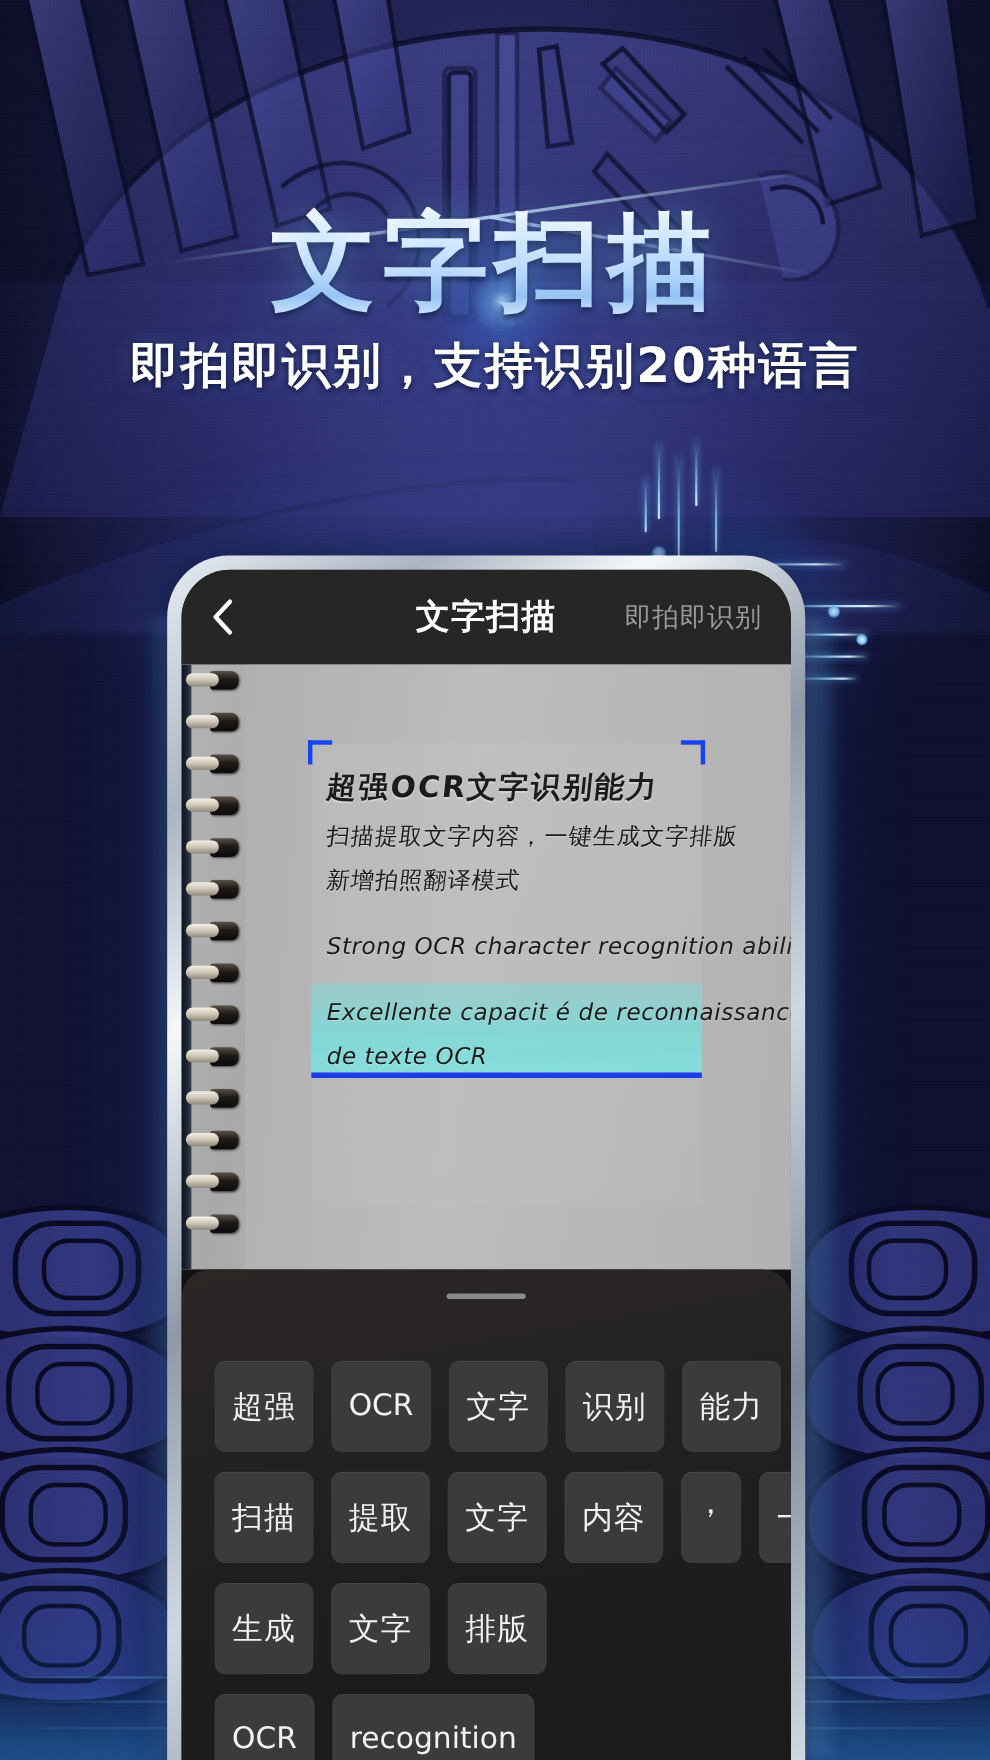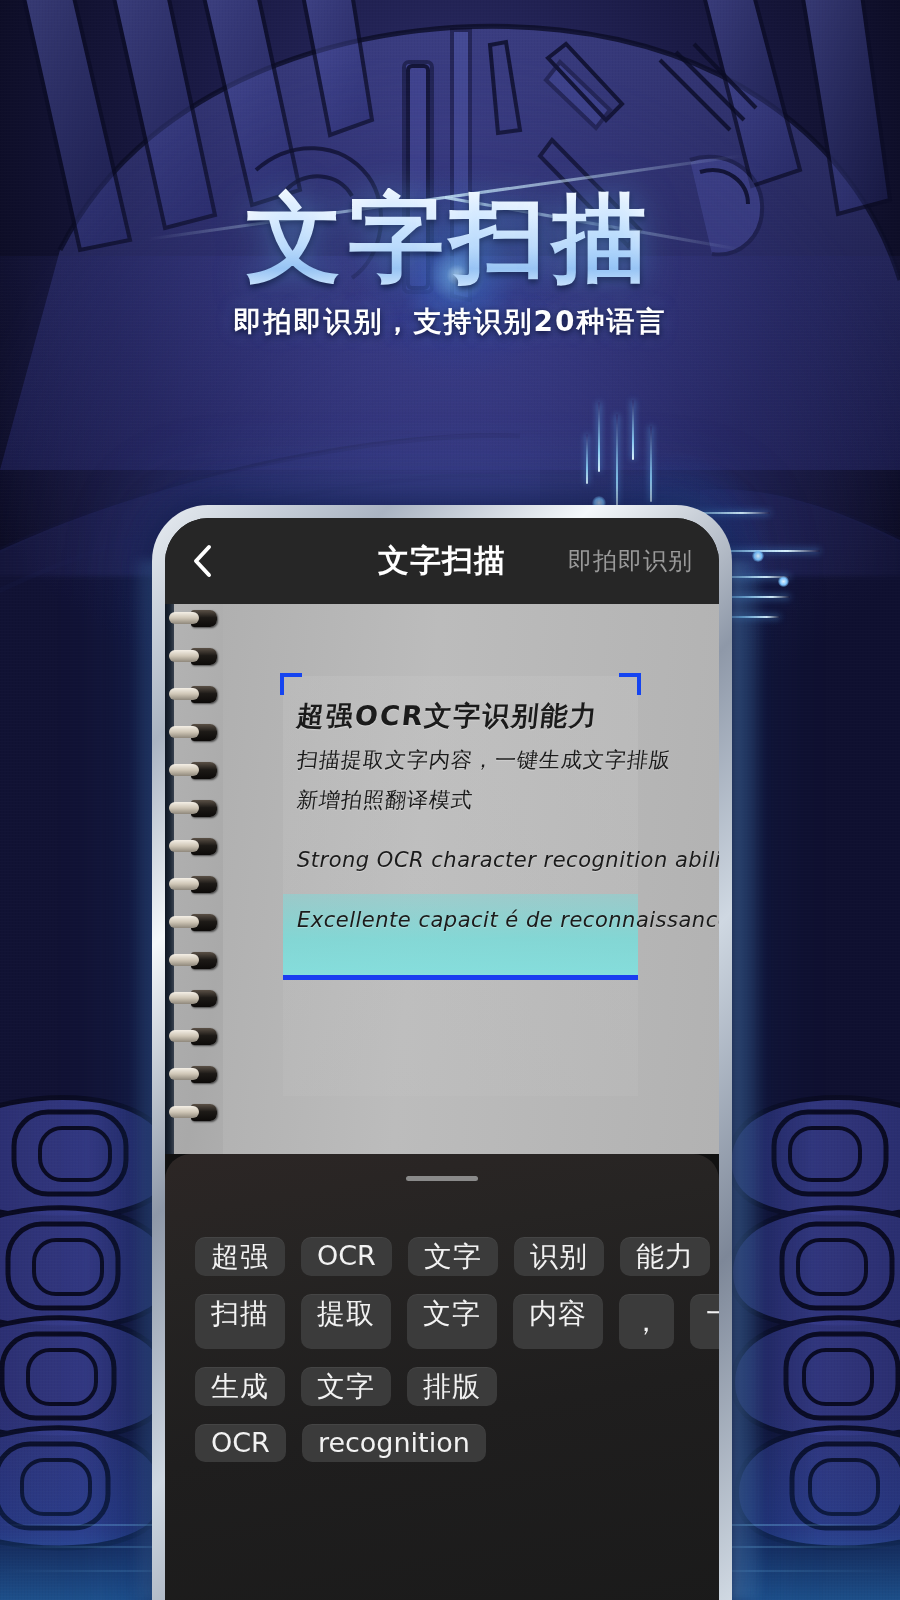--- a/index.html
+++ b/index.html
@@ -92,21 +92,21 @@
     font-size:96px; font-weight:bold; letter-spacing:6px;
     background:linear-gradient(180deg,#ffffff 0%,#f2f8ff 30%,#cfe4fb 58%,#9fc6f2 80%,#d9ecff 100%);
     -webkit-background-clip:text; background-clip:text; color:transparent;
     text-shadow:0 0 34px rgba(120,190,255,0.55);
     filter:drop-shadow(0 3px 3px rgba(6,12,48,0.85));
     line-height:1.05;
   }
   .sub-title {
     margin-top:14px;
     font-family:"DejaVu Sans","Liberation Sans",sans-serif;
-    font-size:28px; font-weight:bold; color:#ffffff; letter-spacing:2px;
+    font-size:44px; font-weight:bold; color:#ffffff; letter-spacing:2px;
     text-shadow:0 2px 7px rgba(5,10,40,0.95), 0 0 18px rgba(120,180,255,0.35);
   }
 
   
   .phone {
     position:absolute; left:152px; top:505px;
     width:580px; height:1120px;
     border-radius:56px 56px 0 0;
     background:linear-gradient(135deg,#e8edf2 0%,#aab4c2 14%,#f4f8fb 26%,#8e98a8 42%,#cfd8e2 58%,#7d8798 78%,#d6dfe8 100%);
     padding:13px 13px 0 13px;
@@ -211,21 +211,21 @@
     padding:18px 0 0 0;
   }
   .sheet-handle {
     width:72px; height:5px; border-radius:3px;
     background:#8a8a8a; margin:4px auto 0 auto;
   }
   .chips { padding:56px 30px 0 30px; }
   .chip-row { display:flex; gap:16px; margin-bottom:18px; }
   .chip {
     background:#3b3b3b; border-radius:10px;
-    padding:2px 16px;
+    padding:24px 16px;
     font-family:"DejaVu Sans","Liberation Sans",sans-serif;
     font-size:28px; color:#f2f2f2; line-height:1.25;
     letter-spacing:1px; white-space:nowrap;
     box-shadow:inset 0 1px 0 rgba(255,255,255,0.05);
   }
   .chip.latin { font-size:27px; letter-spacing:0; }
   .chip.punct { padding:10px 13px; }
 
   
   .phone-sideglow-l {
@@ -471,20 +471,21 @@
         <div class="corner tl"></div>
         <div class="corner tr"></div>
 
         <div class="highlight"></div>
 
         <div class="hw-line hw-cn1">超强OCR文字识别能力</div>
         <div class="hw-line hw-cn2">扫描提取文字内容，一键生成文字排版</div>
         <div class="hw-line hw-cn3">新增拍照翻译模式</div>
         <div class="hw-line hw-en">Strong OCR character recognition ability</div>
         <div class="hw-line hw-fr1">Excellente capacit é  de reconnaissance</div>
+        <div class="hw-line hw-fr2">de texte OCR</div>
       </div>
     </div>
 
     <div class="sheet">
       <div class="sheet-handle"></div>
       <div class="chips">
           <div class="chip-row">
             <div class="chip">超强</div>
             <div class="chip latin">OCR</div>
             <div class="chip">文字</div>

